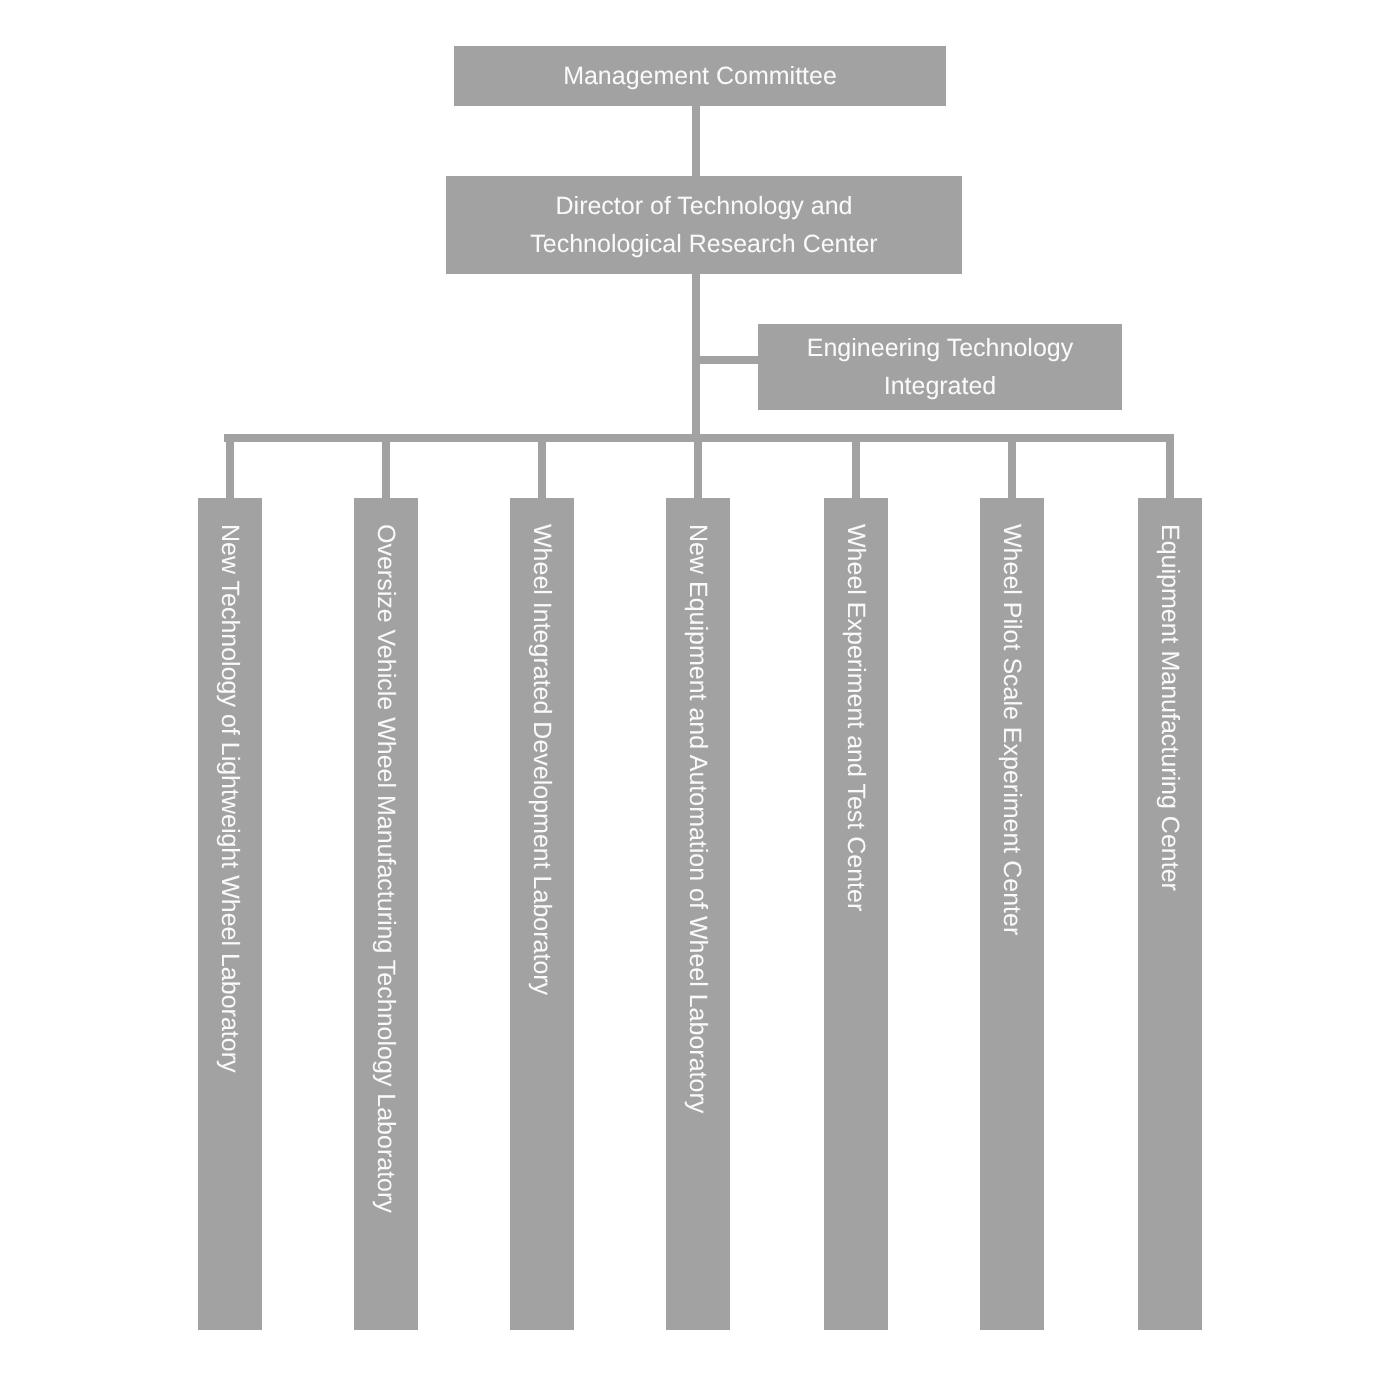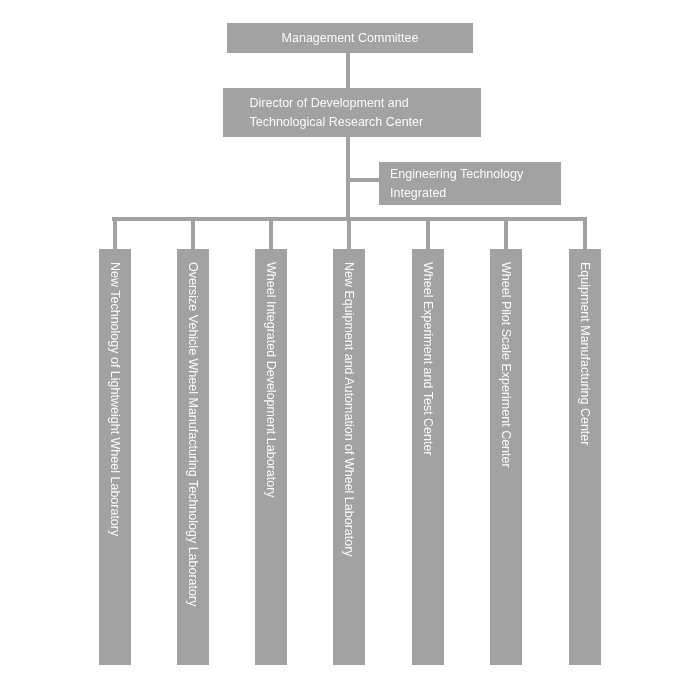--- a/index.html
+++ b/index.html
@@ -14,21 +14,21 @@
     background: #ffffff;
     overflow: hidden;
   }
   .box {
     position: absolute;
     background: #a2a2a2;
     color: #fafafa;
     display: flex;
     align-items: center;
     justify-content: center;
-    text-align: left;
+    text-align: center;
     font-size: 12.5px;
     line-height: 1.5;
   }
   .box .inner { display: inline-block; }
   .box-root    { left: 227px; top: 23px;  width: 246px; height: 30px; }
   .box-director{ left: 223px; top: 88px;  width: 258px; height: 49px; }
   .box-director .inner { max-width: 205px; }
   .box-committee{ left: 379px; top: 162px; width: 182px; height: 43px; }
   .box-committee .inner { max-width: 160px; }
   .vline, .hline { position: absolute; background: #a2a2a2; }
@@ -65,21 +65,21 @@
 
 <div class="canvas">
 
   <div class="box box-root">
     <span class="inner">Management Committee</span>
   </div>
 
   <div class="vline v-root-director"></div>
 
   <div class="box box-director">
-    <span class="inner">Director of Development and Technological Research Center</span>
+    <span class="inner">Director of Technology and Technological Research Center</span>
   </div>
 
   <div class="vline v-director-trunk"></div>
   <div class="hline h-committee"></div>
 
   <div class="box box-committee">
     <span class="inner">Engineering Technology Integrated</span>
   </div>
 
   <div class="hline h-distribution"></div>

